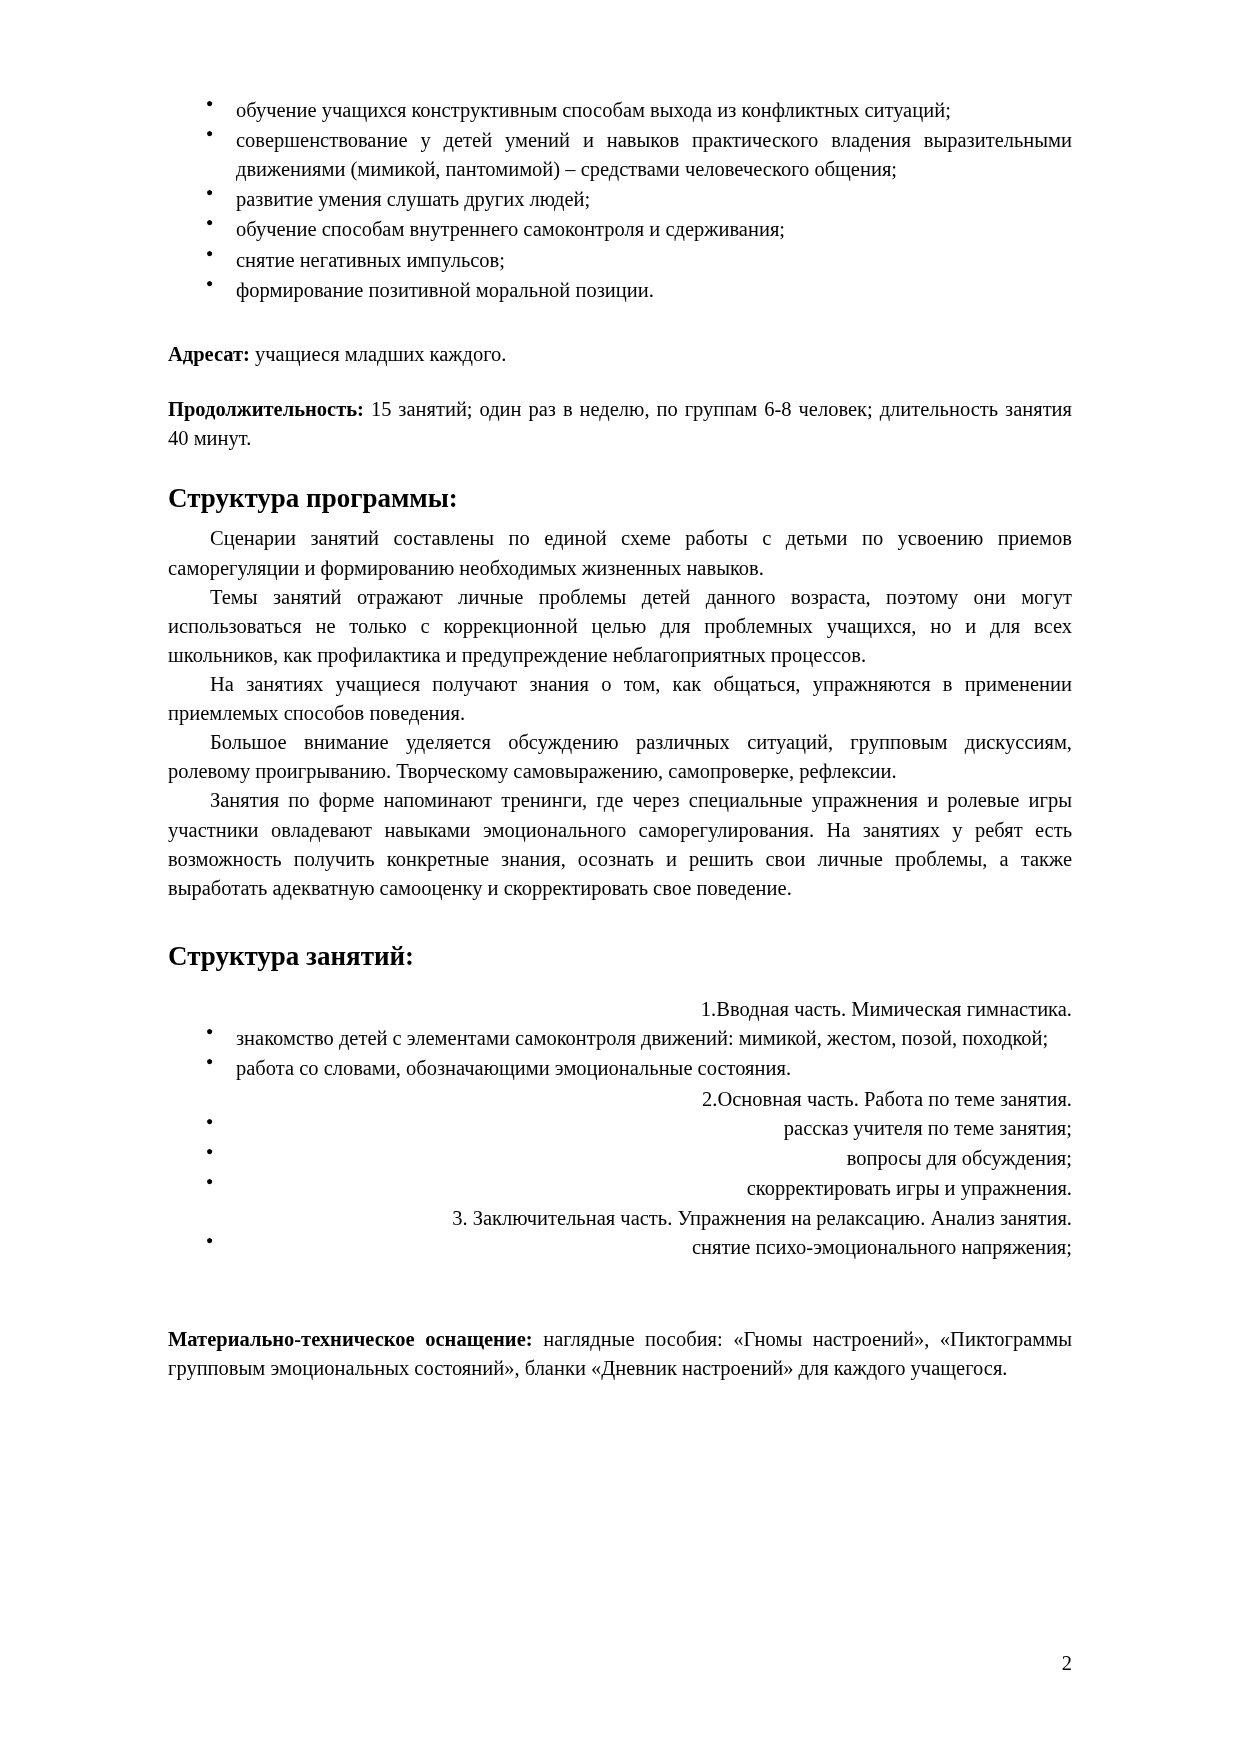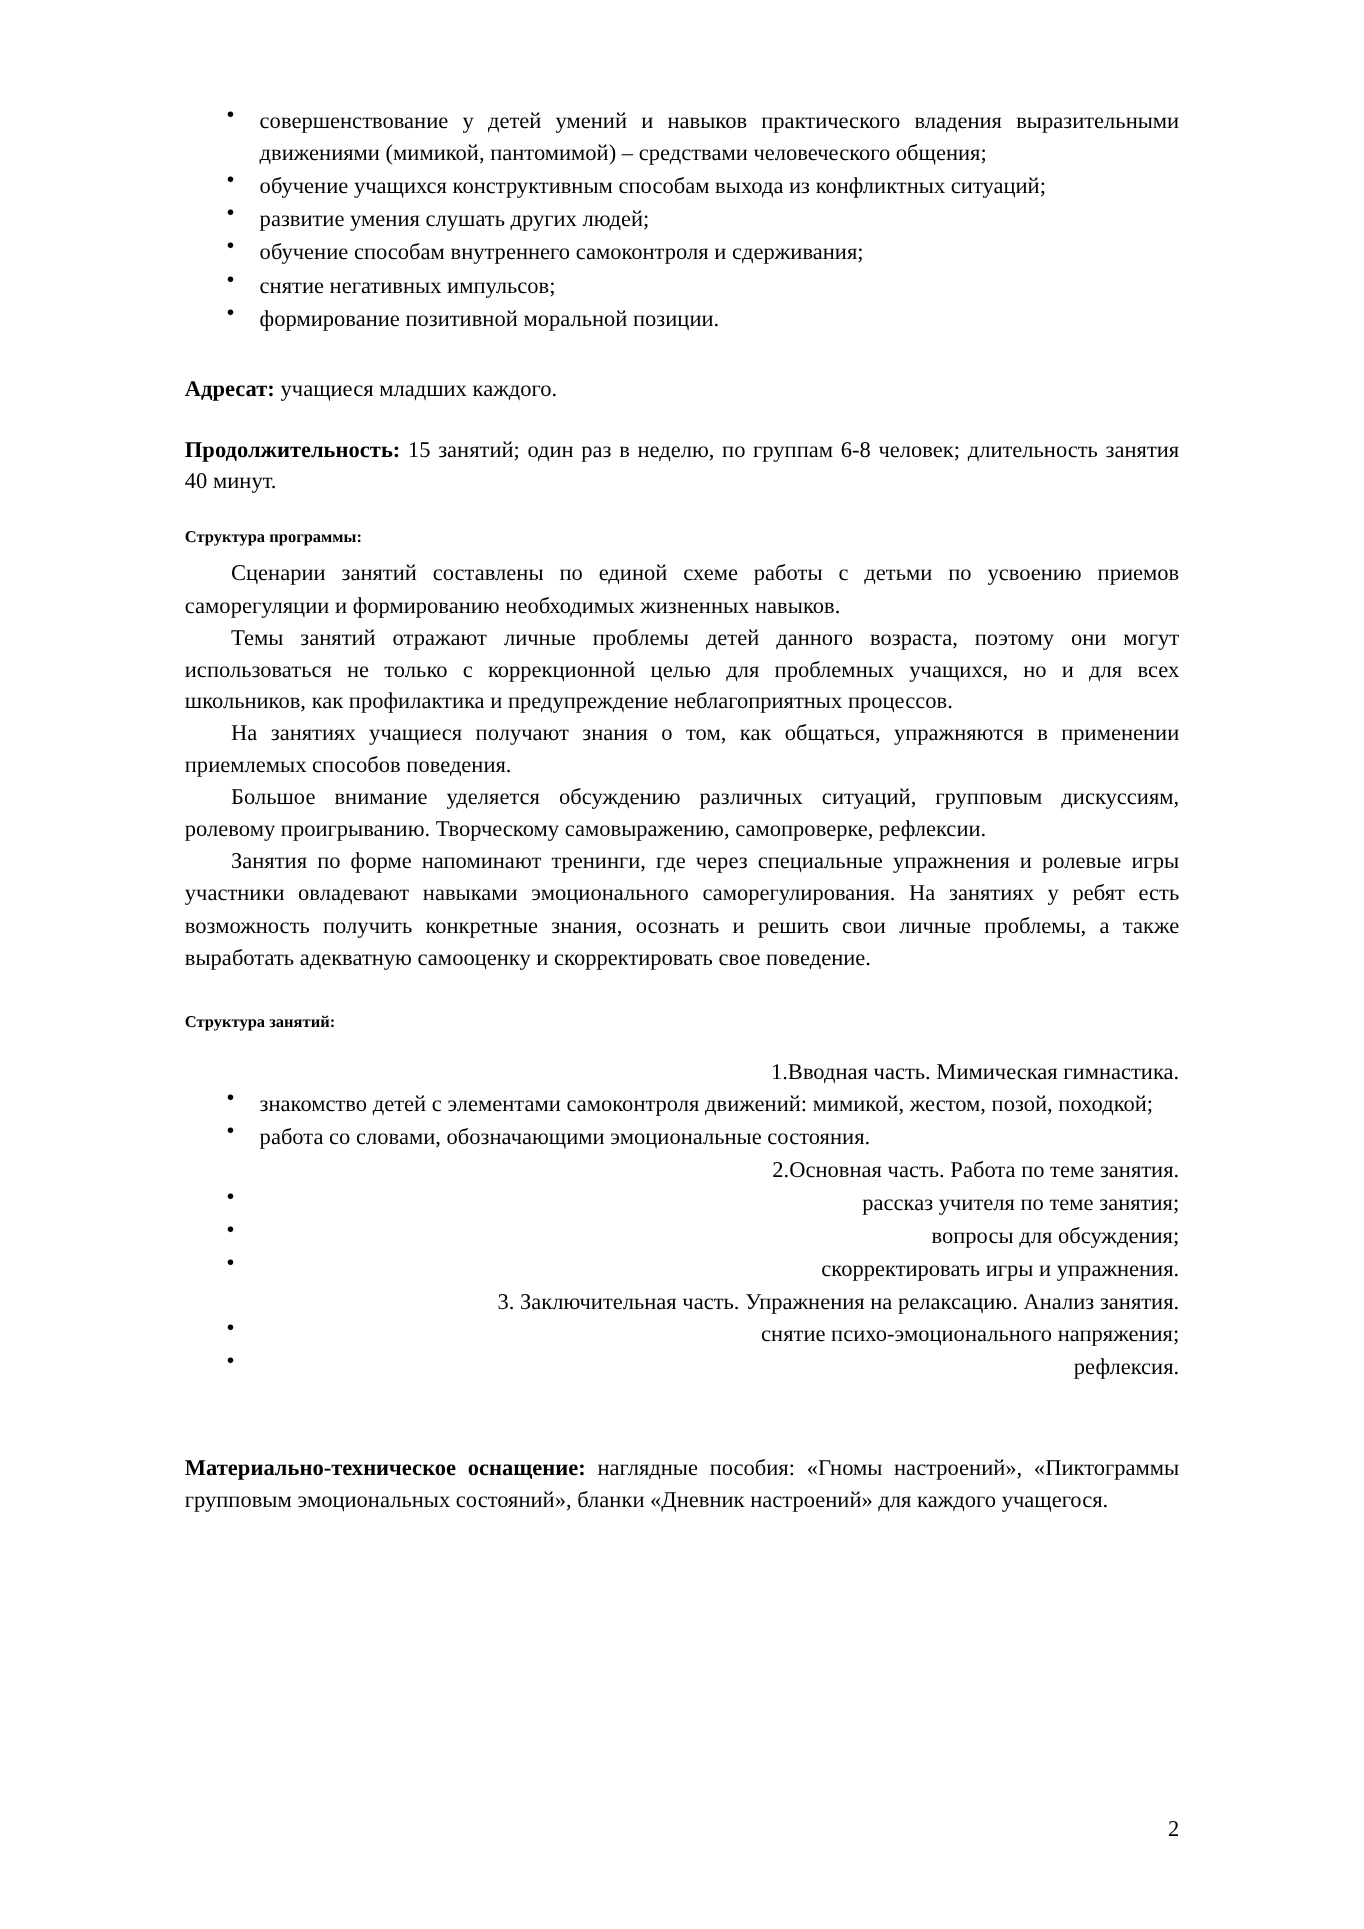--- a/index.html
+++ b/index.html
@@ -60,21 +60,21 @@
   p.indent {
     text-indent: 42px;
   }
 
   .bold {
     font-weight: bold;
   }
 
   h3.section {
     margin: 0;
-    font-size: 15px;
+    font-size: 27px;
     font-weight: bold;
     line-height: 1.42;
   }
 
   .numbered {
     text-align: right;
   }
 
   .spacer-xl { height: 34px; }
   .spacer-lg { height: 26px; }
@@ -91,24 +91,24 @@
   }
 </style>
 </head>
 <body>
 
 <div class="page">
   <div class="doc-body">
 
     <ul class="bullets">
       <li>
-        <span>совершенствование у детей умений и навыков  практического владения выразительными движениями (мимикой, пантомимой) – средствами человеческого общения;</span>
+        <span>обучение учащихся конструктивным способам выхода из конфликтных ситуаций;</span>
       </li>
       <li>
-        <span>обучение учащихся конструктивным способам выхода из конфликтных ситуаций;</span>
+        <span>совершенствование у детей умений и навыков  практического владения выразительными движениями (мимикой, пантомимой) – средствами человеческого общения;</span>
       </li>
       <li>
         <span>развитие умения слушать других людей;</span>
       </li>
       <li>
         <span>обучение способам внутреннего самоконтроля и сдерживания;</span>
       </li>
       <li>
         <span>снятие негативных импульсов;</span>
       </li>
@@ -164,23 +164,20 @@
       <li>
         <span>скорректировать игры и упражнения.</span>
       </li>
     </ul>
 
     <p class="numbered">3. Заключительная часть. Упражнения на релаксацию. Анализ занятия.</p>
     <ul class="bullets nospread">
       <li>
         <span>снятие психо-эмоционального напряжения;</span>
       </li>
-      <li>
-        <span>рефлексия.</span>
-      </li>
     </ul>
 
     <div class="spacer-huge"></div>
 
     <p><span class="bold">Материально-техническое оснащение:</span><span> наглядные пособия: «Гномы настроений», «Пиктограммы групповым эмоциональных состояний»,  бланки «Дневник настроений» для каждого учащегося.</span></p>
 
   </div>
 
   <div class="page-number">2</div>
 </div>

